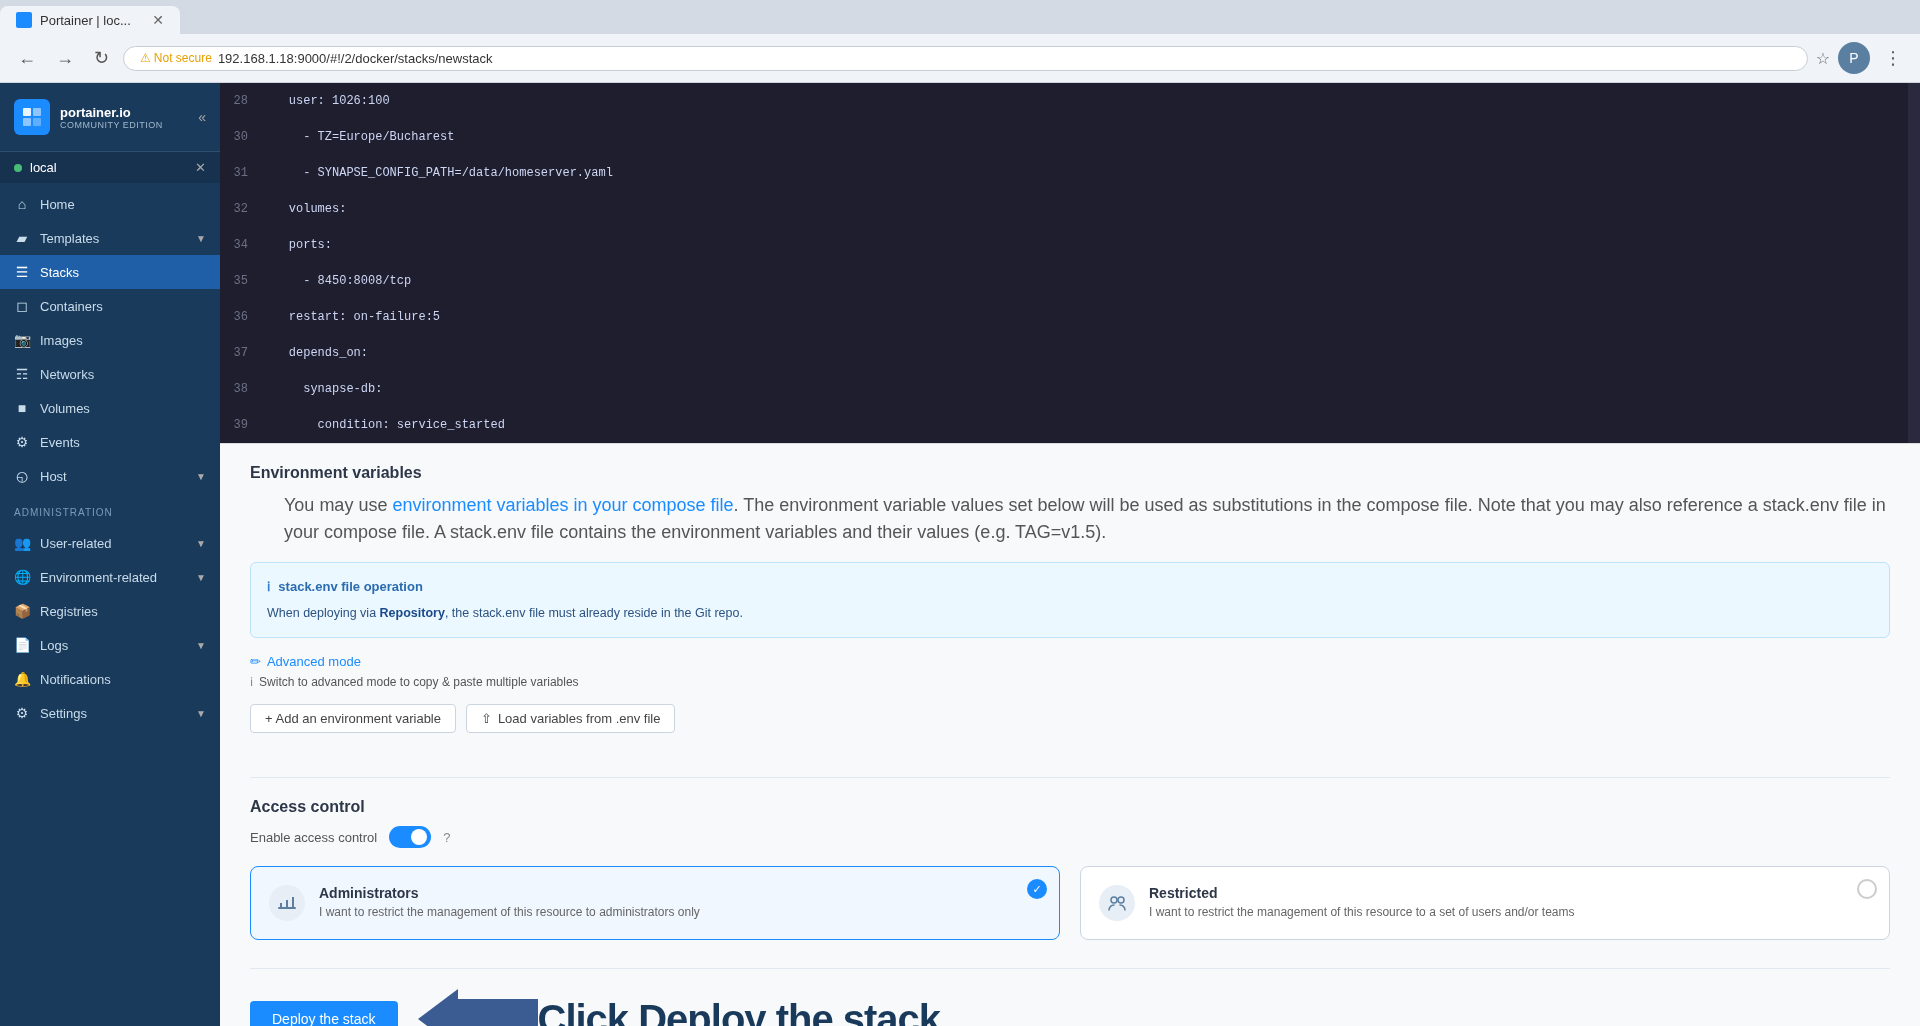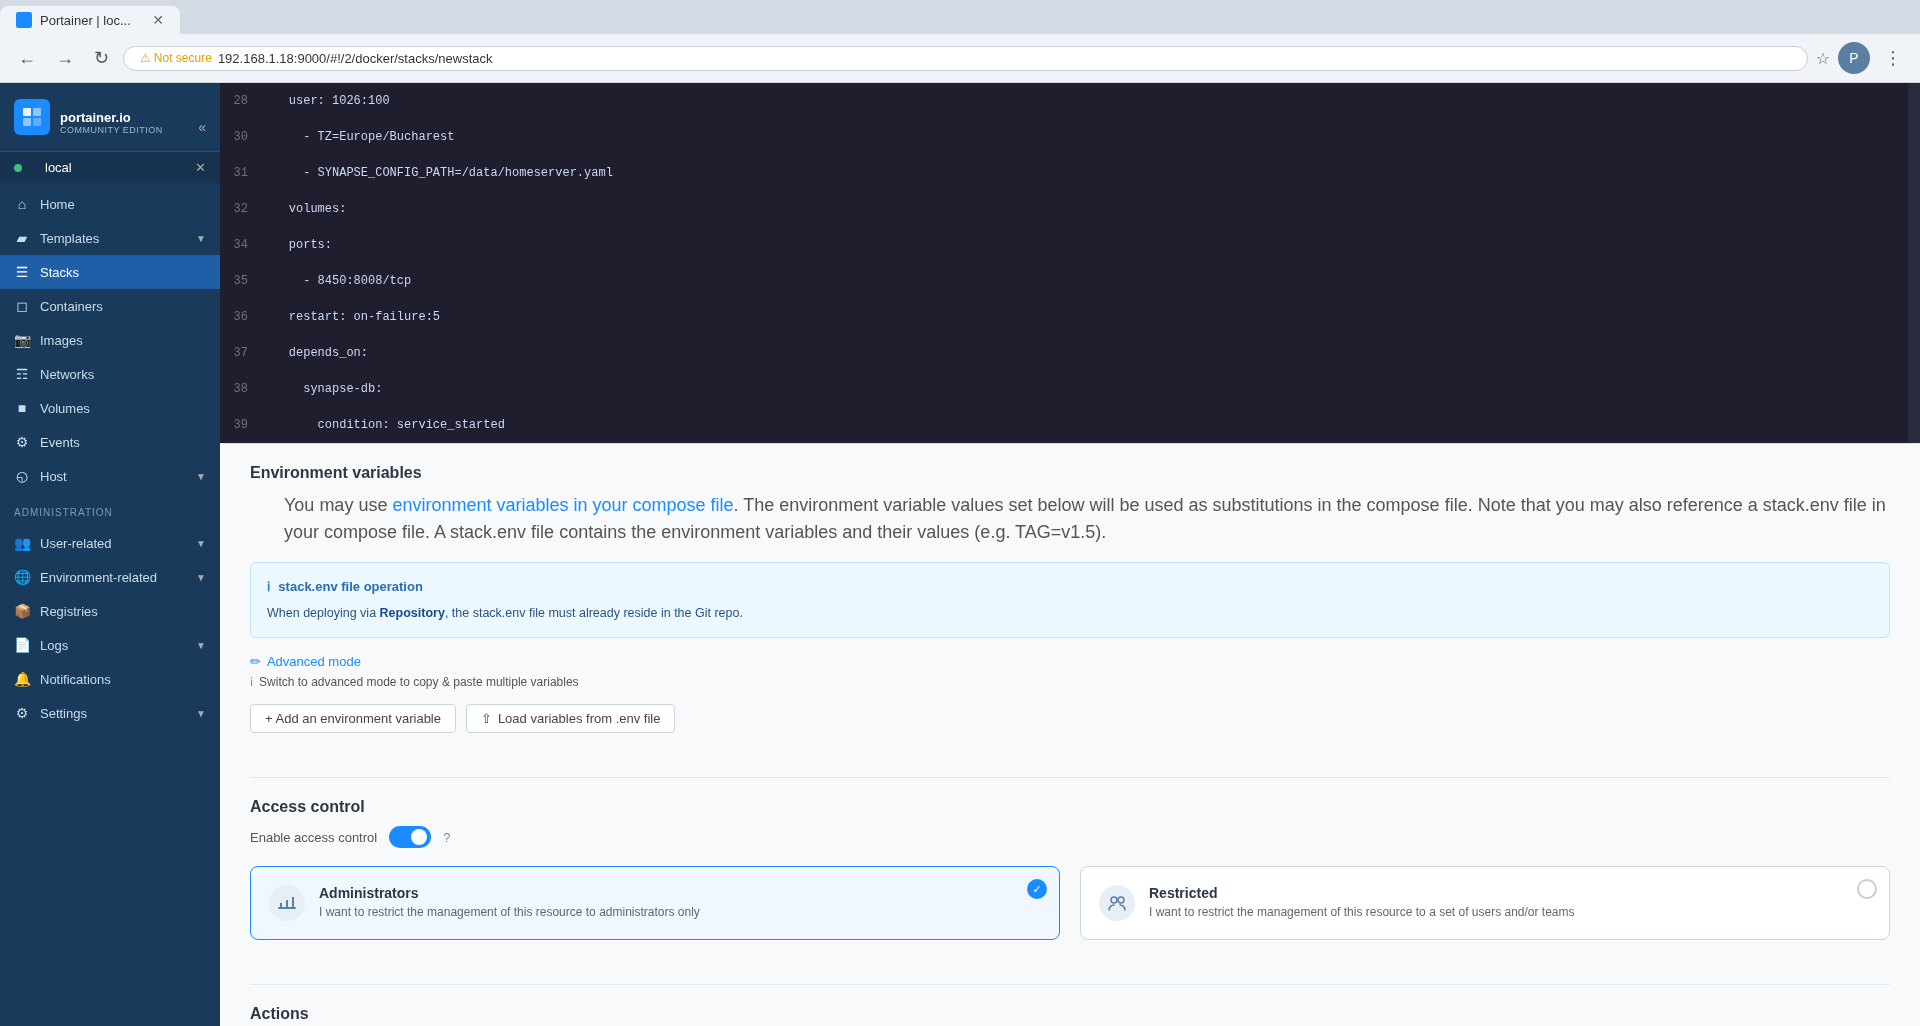--- a/index.html
+++ b/index.html
@@ -17,32 +17,32 @@
     .not-secure { color: #e8a000; font-size: 12px; display: flex; align-items: center; gap: 3px; }
     .address-text { color: #333; }
     .toolbar-right { display: flex; gap: 6px; align-items: center; }
     .star-btn { background: none; border: none; cursor: pointer; color: #666; font-size: 16px; }
 
     
     .app { display: flex; flex: 1; overflow: hidden; }
 
     
     .sidebar { width: 220px; background: #1a3a5c; color: #fff; display: flex; flex-direction: column; overflow-y: auto; flex-shrink: 0; }
-    .sidebar-logo { padding: 16px 14px; display: flex; align-items: flex-end; gap: 10px; border-bottom: 1px solid rgba(255,255,255,0.1); }
+    .sidebar-logo { padding: 16px 14px; display: flex; align-items: center; gap: 10px; border-bottom: 1px solid rgba(255,255,255,0.1); }
     .logo-icon { width: 36px; height: 36px; background: #1a8cff; border-radius: 6px; display: flex; align-items: center; justify-content: center; font-size: 18px; color: #fff; flex-shrink: 0; }
     .collapse-btn { margin-left: auto; background: none; border: none; color: #aaa; cursor: pointer; font-size: 14px; }
 
     .sidebar-section { padding: 4px 0; }
     .sidebar-item { display: flex; align-items: center; padding: 9px 14px; cursor: pointer; color: #c8dcea; font-size: 13px; gap: 10px; position: relative; }
     .sidebar-item.active { background: #1e5fa8; color: #fff; }
     .sidebar-item .s-icon { width: 16px; flex-shrink: 0; text-align: center; font-size: 14px; }
     .sidebar-item .s-label { flex: 1; }
     .sidebar-item .s-chevron { font-size: 10px; color: #aaa; }
 
-    .local-header { display: flex; align-items: center; padding: 8px 14px; background: #16324f; color: #fff; font-size: 13px; gap: 23px; }
+    .local-header { display: flex; align-items: center; padding: 8px 14px; background: #16324f; color: #fff; font-size: 13px; gap: 8px; }
     .local-dot { width: 8px; height: 8px; background: #48bb78; border-radius: 50%; }
     .local-close { margin-left: auto; color: #aaa; cursor: pointer; }
 
     .admin-label { padding: 10px 14px 4px; font-size: 10px; color: #7a9cb8; text-transform: uppercase; letter-spacing: 1px; }
 
     
     .main { flex: 1; overflow-y: auto; background: #f7f9fb; }
 
     
     .code-block { background: #1e1e2e; color: #cdd6f4; font-family: 'Courier New', monospace; font-size: 12px; padding: 0; overflow-x: auto; border-bottom: 1px solid #ddd; }
@@ -79,21 +79,21 @@
     .access-control-section { padding: 0 30px 20px; }
     .toggle-row { display: flex; align-items: center; gap: 12px; margin-bottom: 18px; }
     .toggle-label { font-size: 13px; color: #555; }
     .toggle { position: relative; width: 42px; height: 22px; }
     .toggle input { opacity: 0; width: 0; height: 0; }
     .slider { position: absolute; inset: 0; background: #1a8cff; border-radius: 22px; cursor: pointer; }
     .slider::before { content: ''; position: absolute; width: 16px; height: 16px; left: 22px; top: 3px; background: #fff; border-radius: 50%; transition: 0.2s; }
     .help-icon { color: #888; font-size: 13px; cursor: pointer; }
 
     
-    .access-cards { display: flex; gap: 20px; margin-bottom: 24px; }
+    .access-cards { display: flex; gap: 20px; margin-bottom: 8px; }
     .access-card { flex: 1; border: 1px solid #cbd5e0; border-radius: 8px; padding: 18px; display: flex; align-items: flex-start; gap: 14px; cursor: pointer; background: #fff; position: relative; }
     .access-card.selected { border-color: #1a8cff; background: #f0f7ff; }
     .card-icon { width: 36px; height: 36px; border-radius: 50%; background: #e8eef5; display: flex; align-items: center; justify-content: center; color: #5a7fa0; font-size: 18px; flex-shrink: 0; }
     .card-content h3 { font-size: 14px; font-weight: 600; color: #2d3748; margin-bottom: 4px; }
     .card-content p { font-size: 12px; color: #666; }
     .card-check { position: absolute; top: 12px; right: 12px; width: 20px; height: 20px; border-radius: 50%; border: 2px solid #1a8cff; display: flex; align-items: center; justify-content: center; }
     .card-check.checked { background: #1a8cff; }
     .card-check.checked::after { content: '✓'; color: #fff; font-size: 11px; }
     .card-radio { position: absolute; top: 12px; right: 12px; width: 20px; height: 20px; border-radius: 50%; border: 2px solid #ccc; }
 
@@ -370,21 +370,20 @@
             <p>I want to restrict the management of this resource to a set of users and/or teams</p>
           </div>
           <div class="card-radio"></div>
         </div>
       </div>
     </div>
 
     <div class="divider"></div>
 
     <div class="actions-section">
-      <div class="actions-title">Actions</div>
       <div class="actions-row">
         <button class="deploy-btn">Deploy the stack</button>
         <div class="arrow-annotation">
           <svg class="arrow-svg" width="120" height="60" viewBox="0 0 120 60">
             <polygon points="120,10 120,50 40,50 40,60 0,30 40,0 40,10" fill="#1a4080" opacity="0.85"></polygon>
           </svg>
           <span class="click-text">Click Deploy the stack</span>
         </div>
       </div>
     </div>

